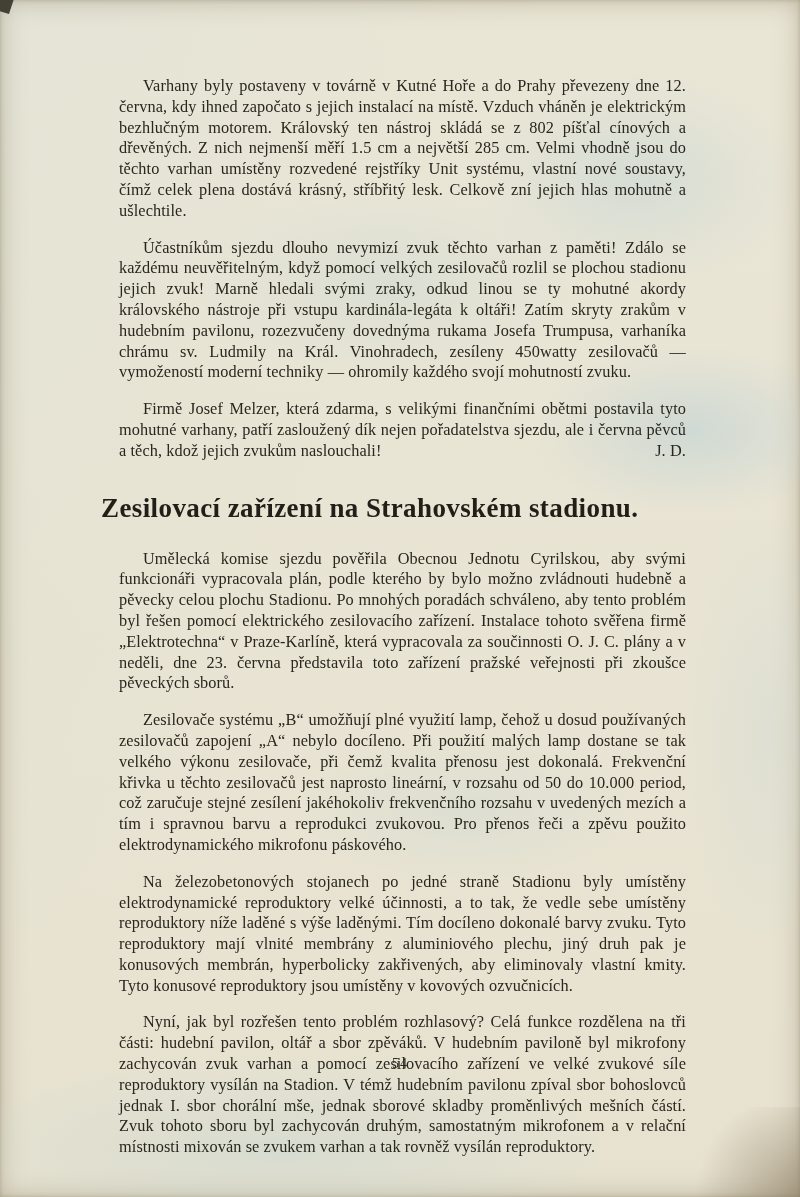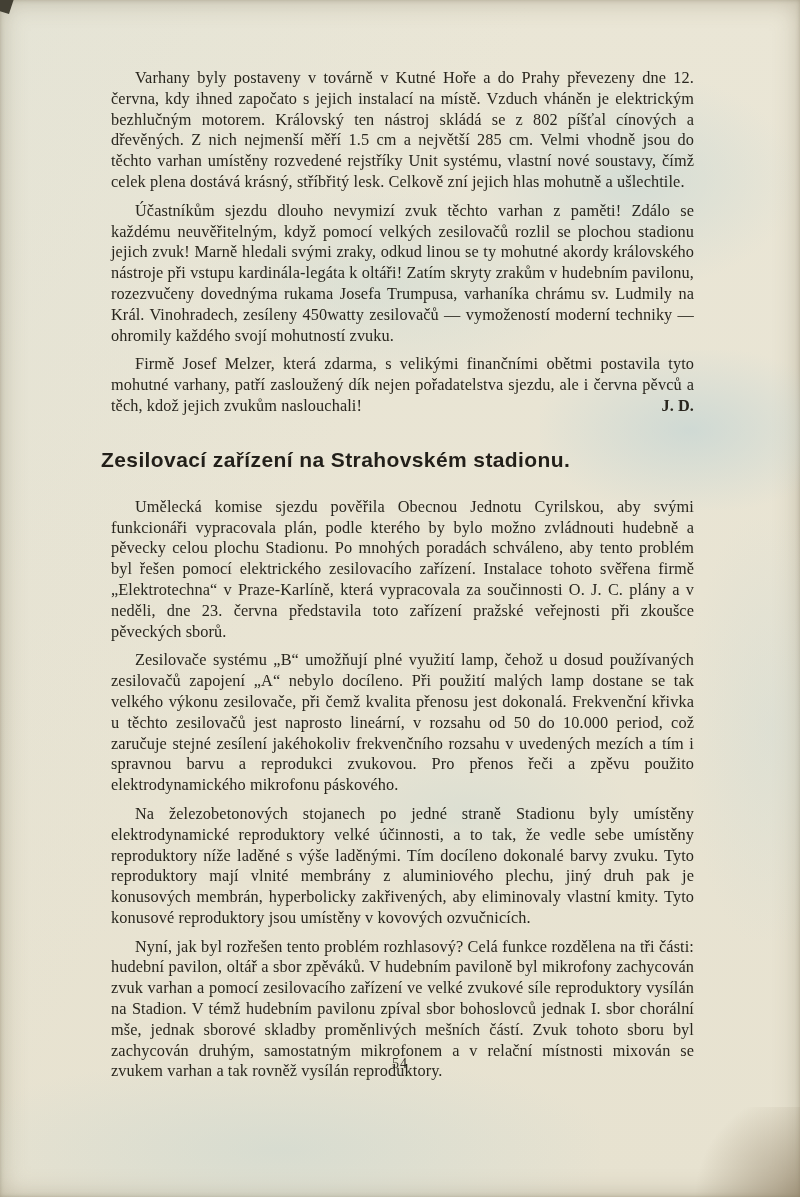--- a/index.html
+++ b/index.html
@@ -39,34 +39,34 @@
 
   
   .text-block {
     position: absolute;
     left: 103px;
     top: 60px;
     width: 599px;
     color: #29261e;
   }
   .body-par {
-    margin: 8px;
+    margin: 16px;
     font-size: 16.3px;
     line-height: 20.8px;
     text-align: justify;
     text-indent: 24px;
     letter-spacing: 0.1px;
   }
-  .sig { float: right; text-indent: 0; font-size: 16.3px; font-weight: bold; }
+  .sig { float: right; text-indent: 0; font-size: 16.3px; }
 
   .section-heading {
     margin: 31px 0 25px -2px;
-    font-family: Liberation Sans, sans-serif;
+    font-family: Liberation Serif, serif;
     font-weight: 700;
-    font-size: 21px;
+    font-size: 27px;
     letter-spacing: 0.4px;
     color: #221f19;
   }
 
   .page-number {
     position: absolute;
     left: 0;
     top: 1056px;
     width: 100%;
     text-align: center;

